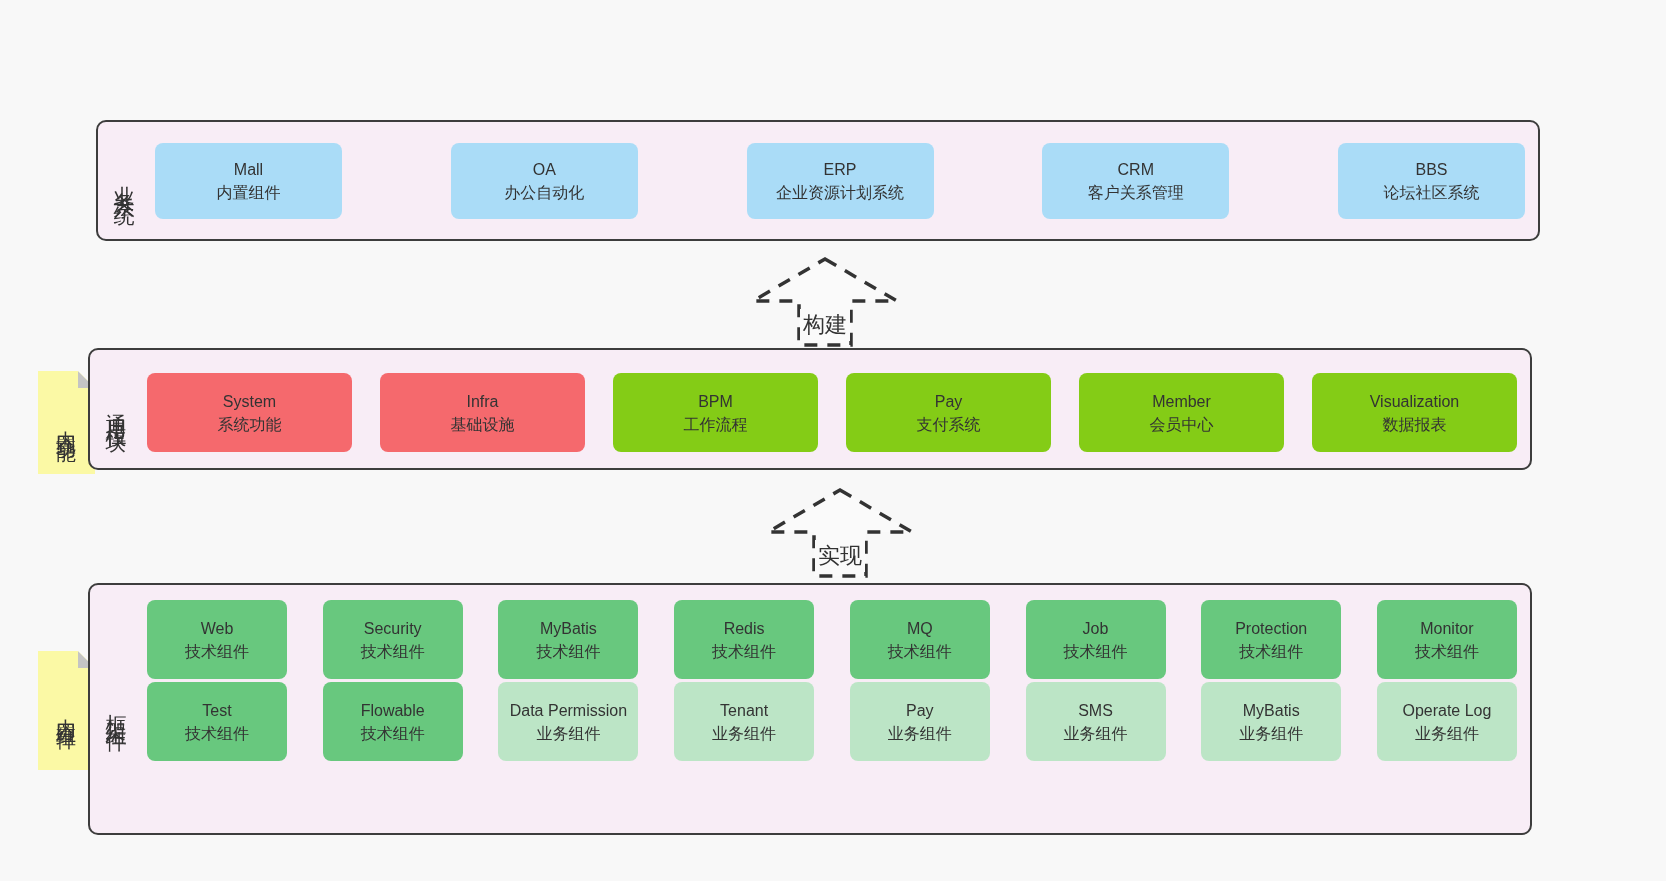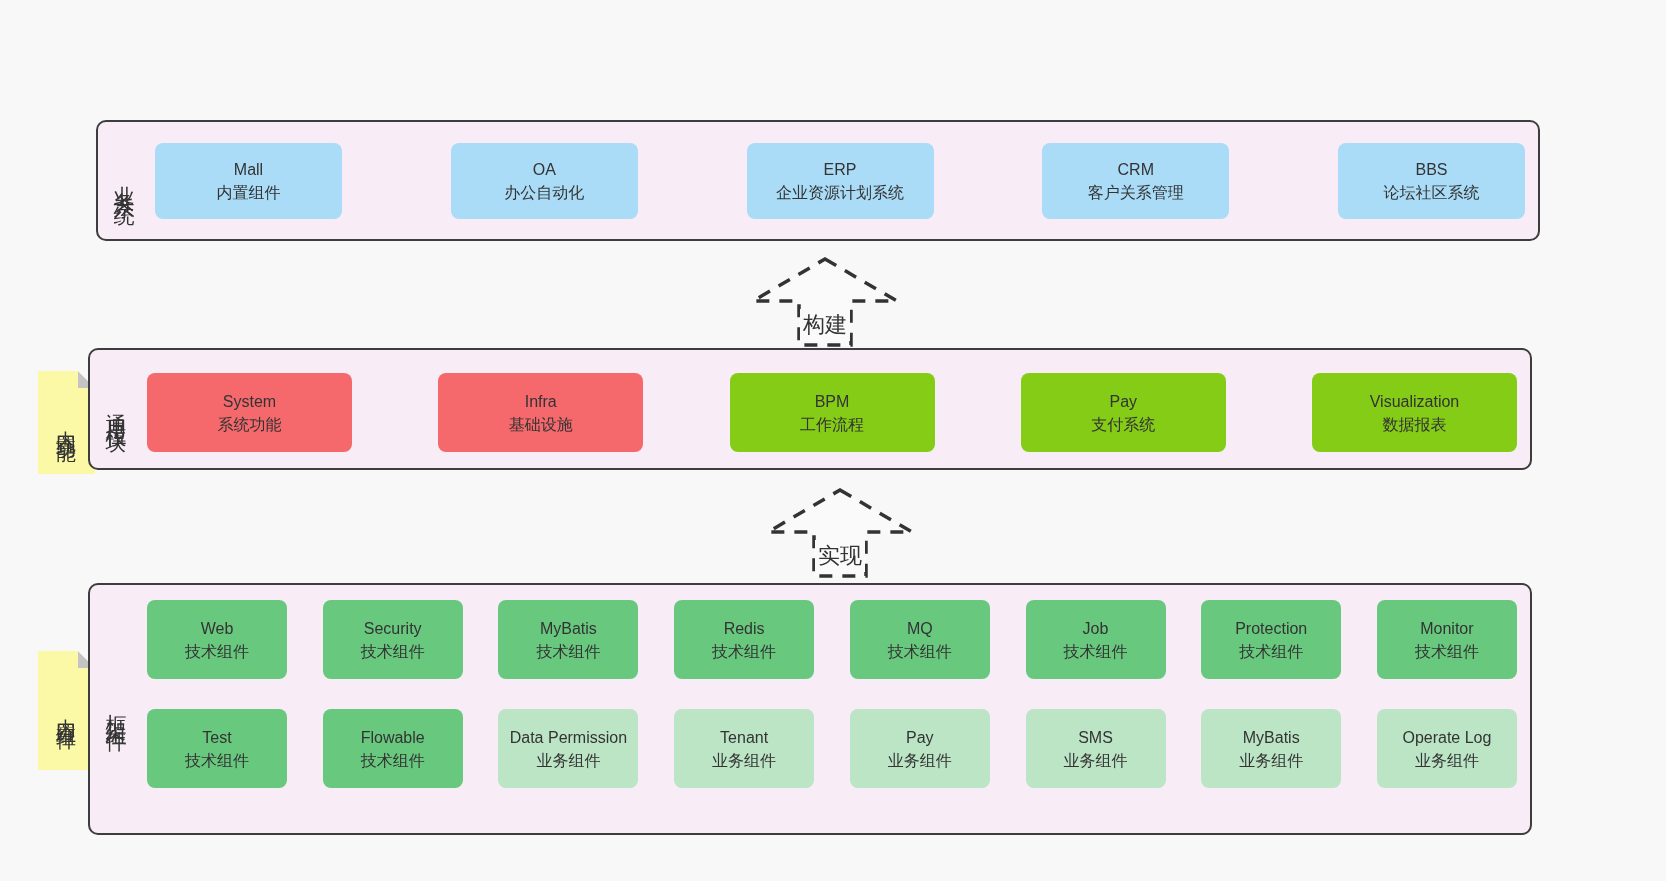--- a/index.html
+++ b/index.html
@@ -45,21 +45,21 @@
   .row {
     position: absolute;
     left: 57px;
     width: 1370px;
     display: flex;
     justify-content: space-between;
   }
   .sec-business .row   { top: 21px; }
   .sec-modules .row    { top: 23px; }
   .sec-components .row-1 { top: 15px; }
-  .sec-components .row-2 { top: 124px; }
+  .sec-components .row-2 { top: 97px; }
 
   
   .card {
     border-radius: 8px;
     display: flex;
     flex-direction: column;
     align-items: center;
     justify-content: center;
     text-align: center;
     font-size: 16px;
@@ -195,20 +195,24 @@
       </div>
       <div class="card v-pink">
         <span>BPM</span>
         <span>工作流程</span>
       </div>
       <div class="card v-pink">
         <span>Pay</span>
         <span>支付系统</span>
       </div>
       <div class="card v-pink">
+        <span>Member</span>
+        <span>会员中心</span>
+      </div>
+      <div class="card v-pink">
         <span>Visualization</span>
         <span>数据报表</span>
       </div>
     </div>
   </div>
 
   <div class="arrow arrow-implement">
     <svg width="150" height="92" viewBox="0 0 150 92">
       <polygon points="75,3 147,45 101,45 101,89 49,89 49,45 3,45" fill="#fafafa" stroke="#333333" stroke-width="3.5" stroke-dasharray="13 10" stroke-linejoin="miter"></polygon>
     </svg>

